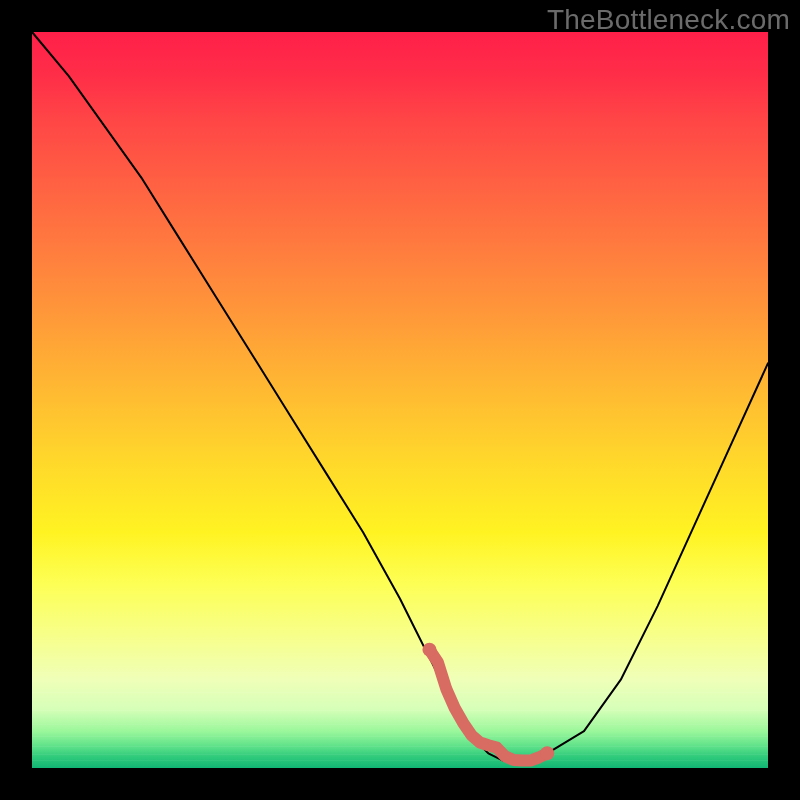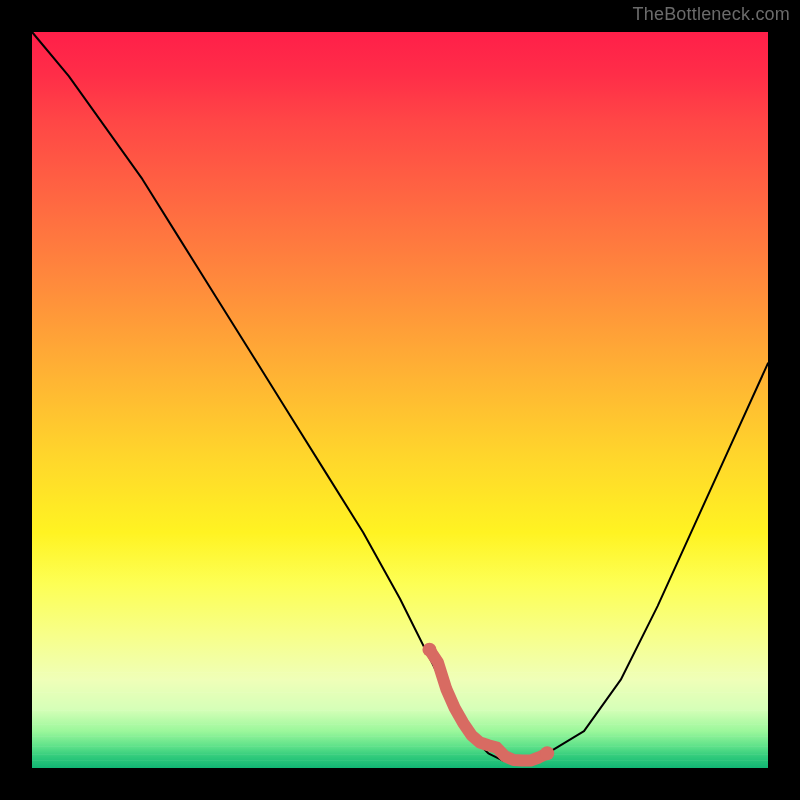--- a/index.html
+++ b/index.html
@@ -74,21 +74,21 @@
     stroke-linejoin: round;
   }
   .accent-dot {
     fill: #d86b62;
   }
   .watermark {
     position: absolute;
     top: 4px;
     right: 10px;
     color: #6b6b6b;
-    font-size: 18px;
+    font-size: 28px;
     font-weight: 500;
     letter-spacing: 0.2px;
     user-select: none;
     margin-left: 28px;
   }
 </style>
 </head>
 <body>
 
 <div class="frame">

